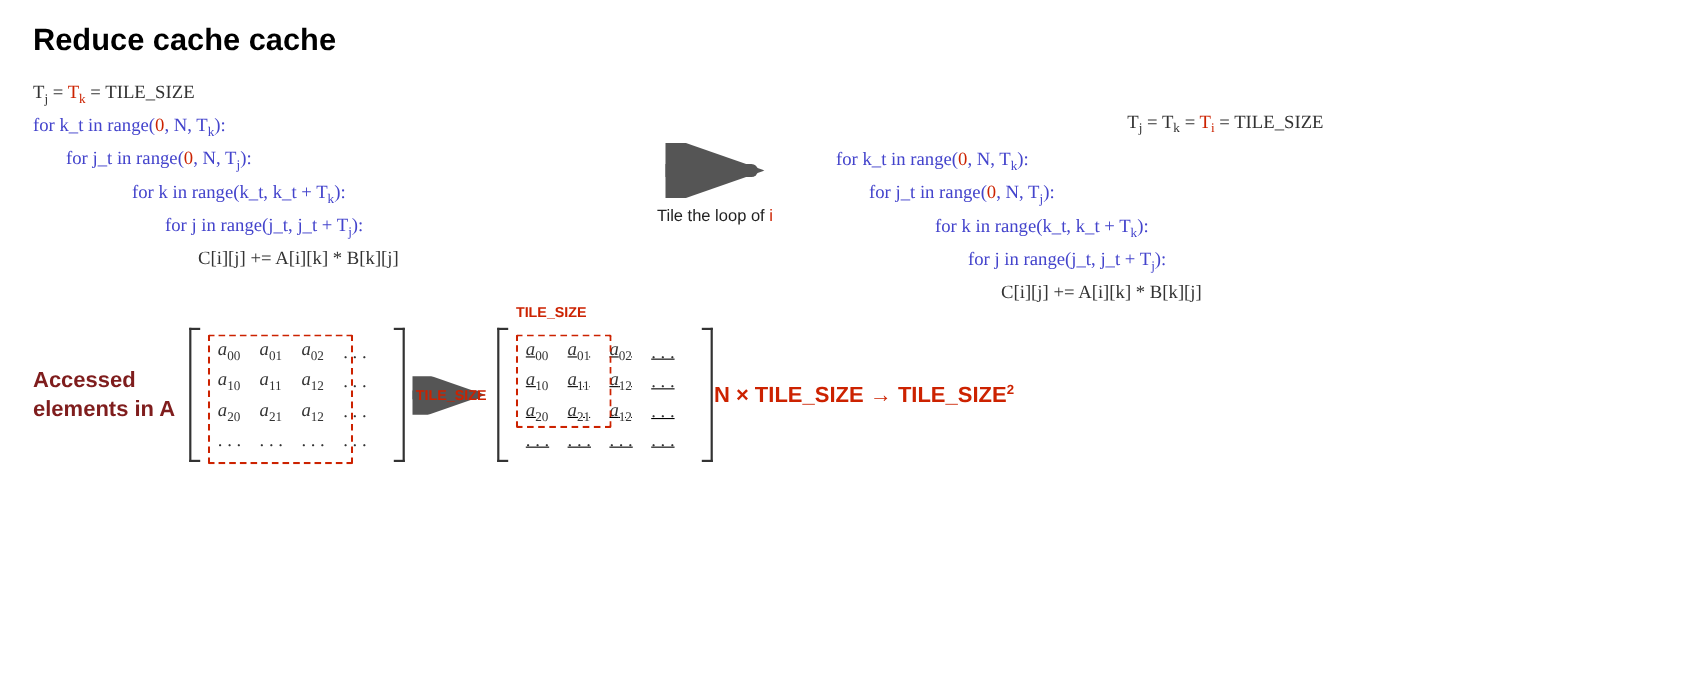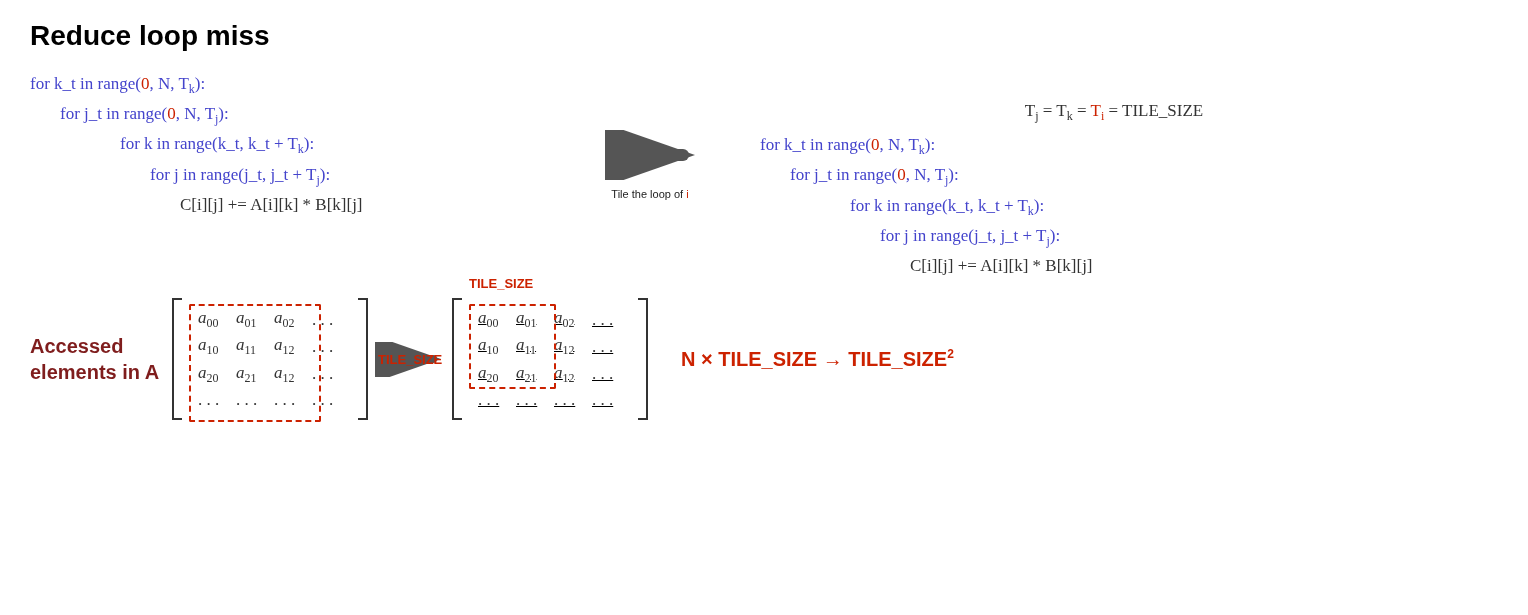--- a/index.html
+++ b/index.html
@@ -71,21 +71,21 @@
       display: flex;
       align-items: center;
       justify-content: center;
     }
     .arrow-svg {
       width: 90px;
       height: 50px;
     }
     .arrow-label {
       font-family: Arial, sans-serif;
-      font-size: 11px;
+      font-size: 15px;
       color: #222;
       margin-top: 4px;
     }
     
     .matrix-row {
       display: flex;
       flex-direction: row;
       align-items: center;
       margin-top: 18px;
       gap: 0;
@@ -143,39 +143,42 @@
     }
     .matrix-arrow svg {
       width: 70px;
       height: 35px;
     }
     .complexity-label {
       color: #cc2200;
       font-family: Arial, sans-serif;
       font-size: 20px;
       font-weight: bold;
-      margin-left: 36px;
+      margin-left: 4px;
       white-space: nowrap;
       align-self: center;
     }
     sub, sup {
       font-size: 12px;
     }
   </style>
 </head>
 <body>
 
 <div class="page">
-  <div class="title">Reduce loop miss</div>
+  <div class="title">Reduce cache cache</div>
 
   <div class="main-content">
 
     <div class="left-panel">
       <div class="code-block">
 
+        <div class="code-line">
+          T<sub>j</sub> = <span class="red">T<sub>k</sub></span> = TILE_SIZE
+        </div>
 
         <div class="code-line blue">
           for k_t in range(<span class="red">0</span>, N, T<sub>k</sub>):
         </div>
 
         <div class="code-line blue indent1">
           for j_t in range(<span class="red">0</span>, N, T<sub>j</sub>):
         </div>
 
 

